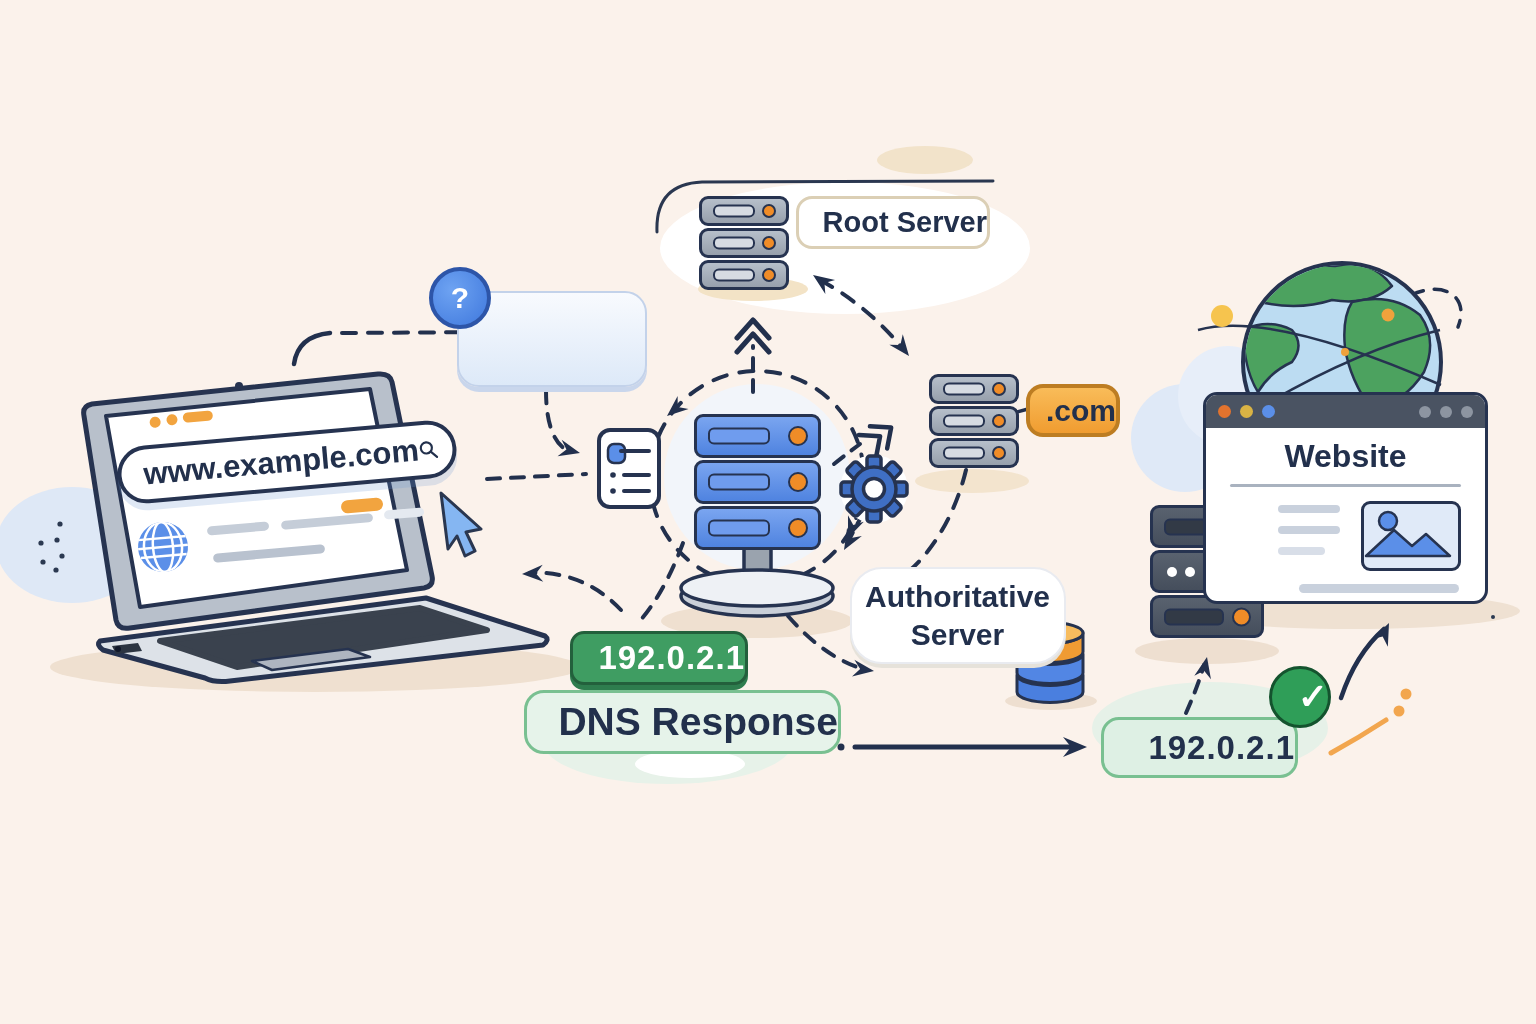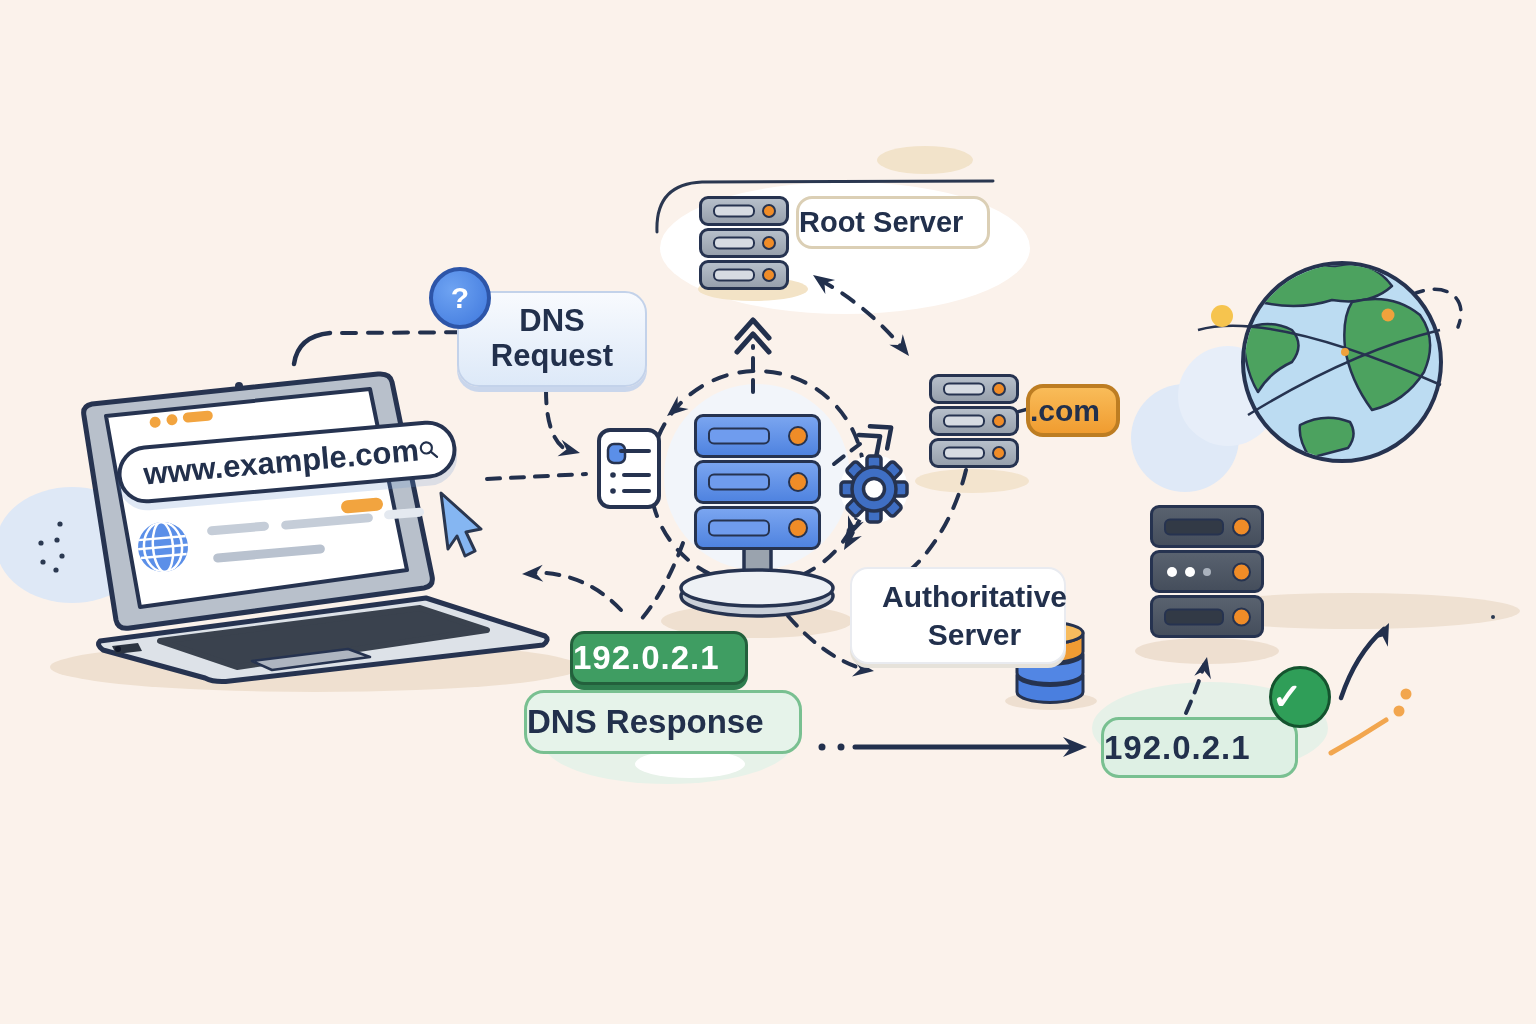--- a/index.html
+++ b/index.html
@@ -1,36 +1,36 @@
 <!DOCTYPE html>
 <html><head>
 <meta charset="utf-8">
 <style>
   html,body{margin:0;padding:0}
   body{font-family:"Liberation Sans", sans-serif;}
   .canvas{position:relative;width:1536px;height:1024px;background:#fbf2eb;overflow:hidden}
   .art{position:absolute;left:0;top:0}
-  .pill{position:absolute;display:flex;align-items:center;justify-content:flex-start;
+  .pill{position:absolute;display:flex;align-items:center;justify-content:flex-end;
         color:#22304c;font-weight:700;box-sizing:border-box}
   
   .dns-request{left:457px;top:291px;width:190px;height:96px;background:linear-gradient(180deg,#f8fafe,#dde9f8);
         border:2.5px solid #c3d2ea;border-radius:22px;font-size:31px;font-weight:800;text-align:center;line-height:1.12;
         box-shadow:0 5px 0 #c9d6ec;padding:0 18px}
   .qmark{position:absolute;left:-30px;top:-26px;width:54px;height:54px;border-radius:50%;
         background:radial-gradient(circle at 35% 35%,#6ea3f2,#3f78dd);border:4px solid #2d55a8;color:#fff;
         font-size:30px;font-weight:800;display:flex;align-items:center;justify-content:center}
   .root-label{left:796px;top:196px;width:194px;height:53px;background:#fff;border:3px solid #dbcfb5;border-radius:16px;font-size:29px;font-weight:800}
   .tld-label{left:929px;top:311px;width:210px;height:56px;background:#fff;border:2.5px solid #dde2ea;border-radius:16px;font-size:29px;font-weight:800;box-shadow:0 3px 0 #ece7dd}
   .com-badge{left:1026px;top:384px;width:94px;height:53px;background:linear-gradient(180deg,#f9bc59,#f09c30);
         border:4px solid #bd7d22;border-radius:17px;font-size:30px;font-weight:800}
-  .auth-label{left:850px;top:567px;width:216px;height:97px;background:#fff;border:2px solid #e9ebf0;border-radius:18px;
-        font-size:30px;font-weight:800;text-align:center;line-height:1.25;box-shadow:0 4px 0 #e6e2da;padding:0 30px}
+  .auth-label{left:850px;top:567px;width:216px;height:97px;background:#fff;border:2px solid #e9ebf0;border-radius:32px;
+        font-size:30px;font-weight:800;text-align:center;line-height:1.25;box-shadow:0 4px 0 #e6e2da;padding:0 14px}
   .ip-green{left:570px;top:631px;width:178px;height:54px;background:#3f9d62;border:3px solid #23603c;border-radius:14px;
         font-size:33px;font-weight:800;color:#fff;box-shadow:0 5px 0 #2e7d4e;letter-spacing:1px}
-  .dns-response{left:524px;top:690px;width:278px;height:64px;background:#e6f3ea;border:3.5px solid #79c091;border-radius:20px;font-size:33px;font-weight:800}
+  .dns-response{left:524px;top:690px;width:317px;height:64px;background:#e6f3ea;border:3.5px solid #79c091;border-radius:20px;font-size:39px;font-weight:800}
   .ip-light{left:1101px;top:717px;width:197px;height:61px;background:#def0e4;border:3.5px solid #79c091;border-radius:18px;
         font-size:33px;font-weight:800;letter-spacing:1px}
   .check{left:1269px;top:666px;width:62px;height:62px;border-radius:50%;background:#2f9e58;border:3px solid #14532e;
         color:#fff;font-size:36px;font-weight:800}
   
   .search{left:117px;top:433px;width:340px;height:58px;transform:rotate(-5deg);background:#fff;border:4px solid #263350;
         border-radius:32px;display:flex;align-items:center;justify-content:space-between;padding:0 14px 0 22px;
         font-size:31px;font-weight:700;box-shadow:0 7px 0 rgba(110,150,210,.22)}
   
   .stack{position:absolute;display:flex;flex-direction:column;gap:2px}
@@ -249,21 +249,20 @@
   <div class="pill search">
     <span>www.example.com</span>
     <svg width="32" height="32" viewBox="0 0 32 32">
       <circle cx="13" cy="13" r="9" fill="none" stroke="#22304c" stroke-width="3.5"></circle>
       <line x1="20" y1="20" x2="29" y2="29" stroke="#22304c" stroke-width="3.5" stroke-linecap="round"></line>
     </svg>
   </div>
 
   <div class="pill dns-request">
     <span class="qmark">?</span>
-    <span>DNS Request</span>
   </div>
 
   <div class="stack stack-gray" style="left:699px;top:196px">
     <div class="unit">
         <span class="slot"></span>
         <span class="led"></span>
       </div>
     <div class="unit">
         <span class="slot"></span>
         <span class="led"></span>
@@ -339,14 +338,44 @@
           <i></i>
         </span>
         <span class="led"></span>
     </div>
     <div class="unit">
         <span class="slot"></span>
         <span class="led"></span>
       </div>
   </div>
 
+  <div class="window">
+    <div class="titlebar">
+      <span class="tdots">
+        <i style="background:#e2732e"></i>
+          <i style="background:#d9b344"></i>
+          <i style="background:#5b8fe8"></i>
+      </span>
+      <span class="tdots rgt">
+          <i></i>
+          <i></i>
+          <i></i>
+        </span>
+    </div>
+    <div class="wtitle">Website</div>
+    <div class="wdivider"></div>
+    <div class="wrow">
+      <div class="wlines">
+        <i style="width:62px"></i>
+          <i style="width:62px"></i>
+          <i style="width:47px;background:#d8dee8"></i>
+      </div>
+      <div class="wimg">
+        <svg width="88" height="58" viewBox="0 0 88 58">
+          <circle cx="24" cy="17" r="9" fill="#5b8fe8" stroke="#263350" stroke-width="2.5"></circle>
+          <path d="M 2,52 L 30,26 L 48,42 L 62,30 L 86,52 Z" fill="#5b8fe8" stroke="#263350" stroke-width="2.5" stroke-linejoin="round"></path>
+        </svg>
+      </div>
+    </div>
+    <div class="wline-bottom"></div>
+  </div>
 
 </div>
 
 </body></html>

